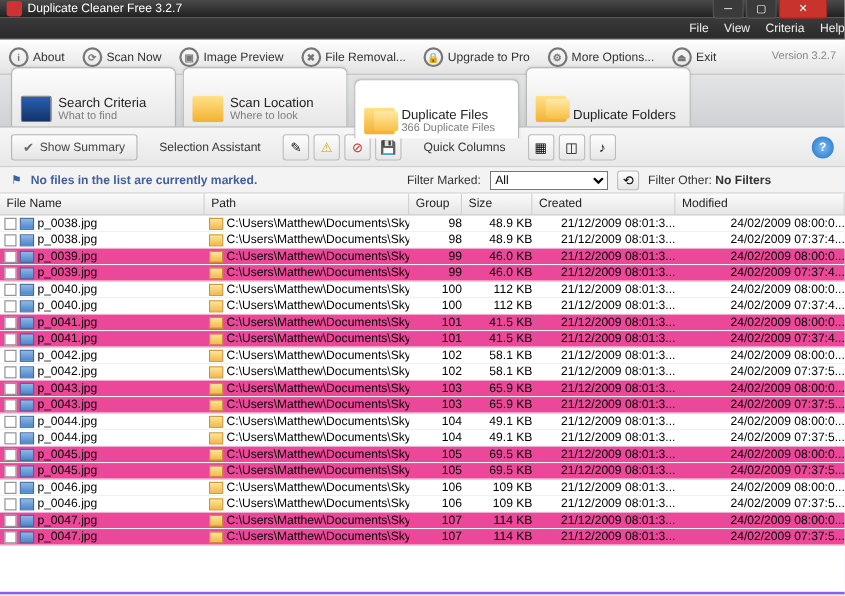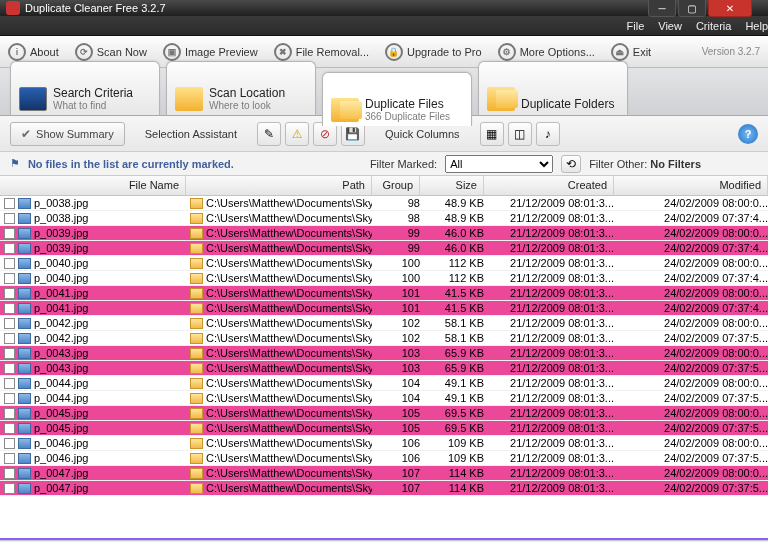--- a/index.html
+++ b/index.html
@@ -52,21 +52,21 @@
 .flag { color:#405f9c; }
 .marked { color:#405f9c; font-weight:bold; }
 .filterrow .spacer { flex:0 0 120px; }
 .filterrow select { height:18px; width:108px; font-size:11px; }
 .filterrow .flabel { color:#333; }
 .filterrow .fother { color:#333; }
 .filterrow .fother b { font-weight:bold; }
 
 
 .thead { height:20px; background:linear-gradient(#fbfbfb,#e5e5e5); border-bottom:1px solid #c4c4c4; display:flex; }
-.th { border-right:1px solid #d0d0d0; padding:3px 6px; color:#222; white-space:nowrap; overflow:hidden;text-align:right; }
+.th { border-right:1px solid #d0d0d0; padding:3px 6px; color:#222; white-space:nowrap; overflow:hidden; }
 .col-name{width:186px;} .col-path{width:186px;} .col-group{width:48px;} .col-size{width:64px;} .col-created{width:130px;} .col-modified{flex:1;}
 
 
 .tbody { height:344px; overflow:auto; background:#fff; border-bottom:2px solid #8b5cf6;text-align:right; }
 .row { display:flex; height:15px; line-height:15px; border-bottom:1px solid #f0f0f0; }
 .row.hl { background:#ec4899; }
 .row .cell { overflow:hidden; white-space:nowrap; padding-left:4px; text-overflow:ellipsis; }
 .row .c-name{width:186px; display:flex; align-items:center; gap:3px;}
 .row .c-path{width:186px; display:flex; align-items:center; gap:3px;}
 .row .c-group{width:48px;} .row .c-size{width:64px;} .row .c-created{width:130px;} .row .c-mod{flex:1;}

